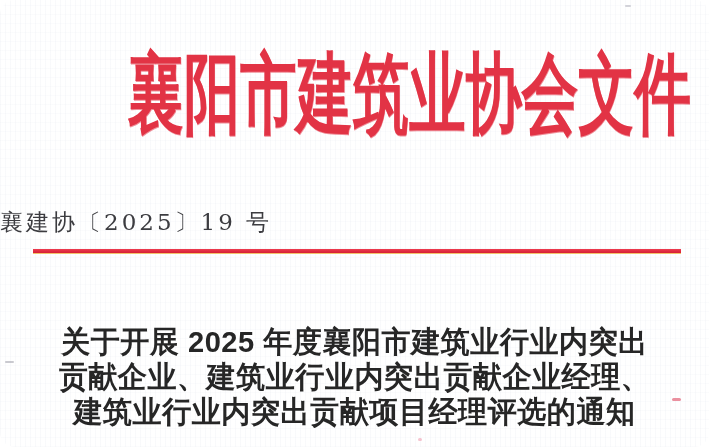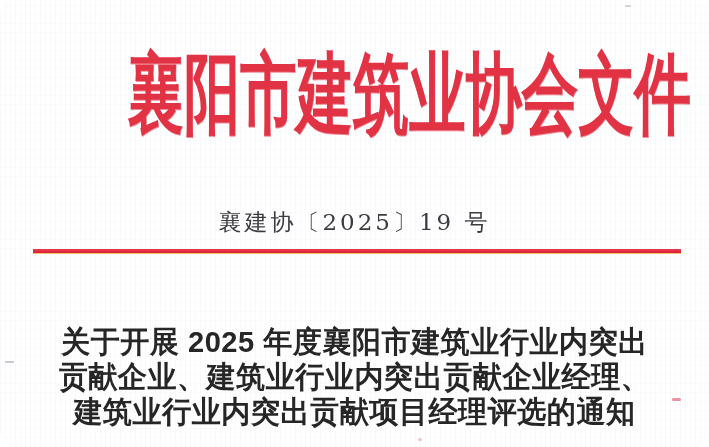--- a/index.html
+++ b/index.html
@@ -40,21 +40,20 @@
     text-shadow: 0.5px 0.5px 0 rgba(226,51,69,0.55);
     letter-spacing: 0px;
   }
 
   
   .doc-number {
     position: absolute;
     top: 208px;
     left: 0;
     width: 709px;
-    text-align: center;
     font-family: "DejaVu Serif", "Liberation Serif", serif;
     font-weight: 400;
     font-size: 23px;
     line-height: 28px;
     letter-spacing: 3px;
     color: #3c3c40;
     white-space: nowrap;
   }
 
   

